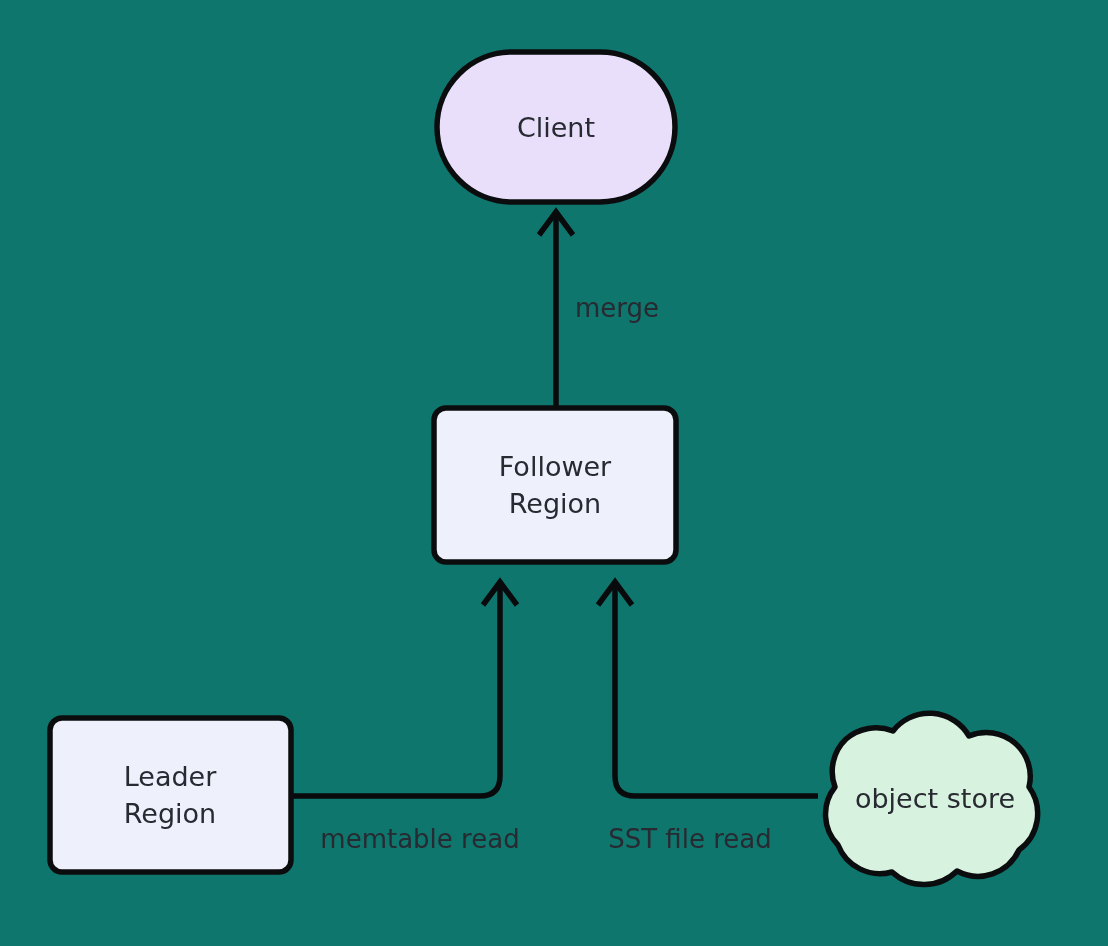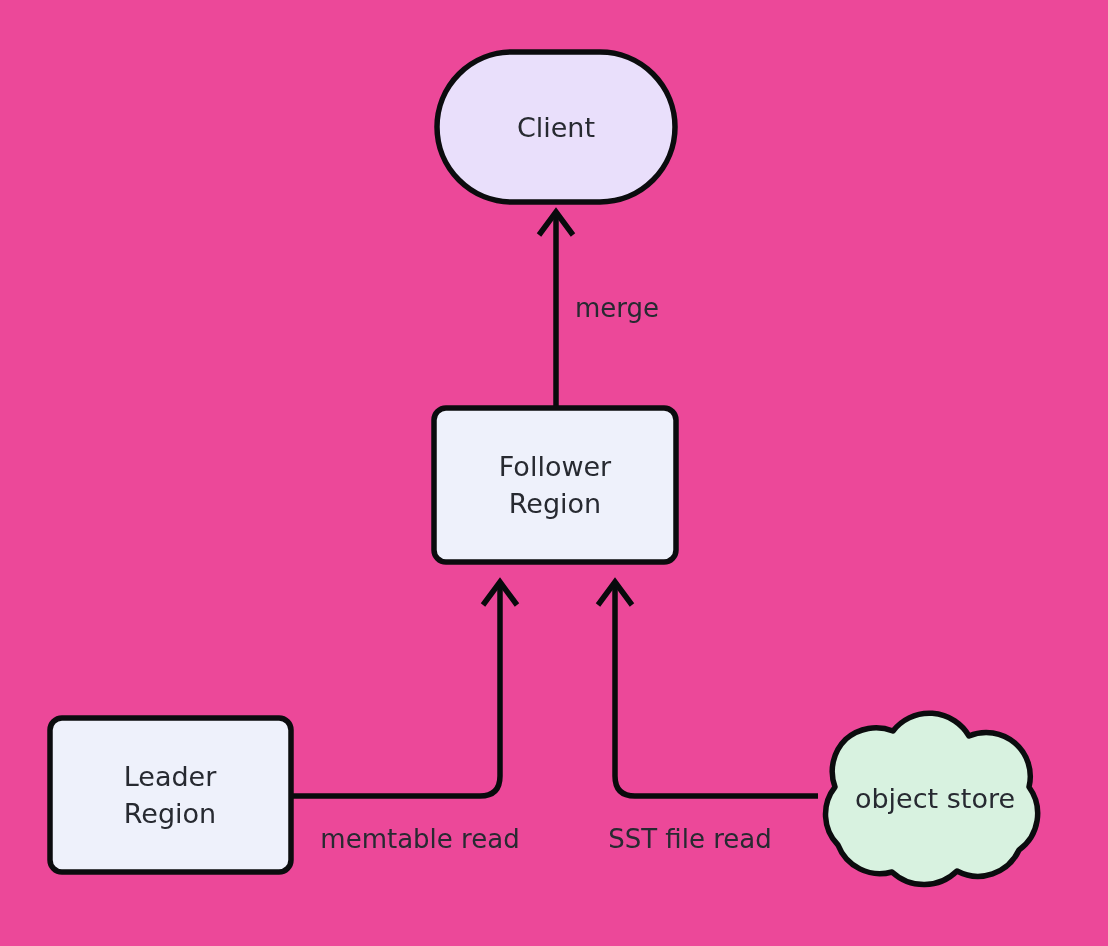--- a/index.html
+++ b/index.html
@@ -10,21 +10,21 @@
   body {
     width: 1108px;
     height: 946px;
     font-family: "DejaVu Sans", "Liberation Sans", sans-serif;
     overflow: hidden;
   }
   #diagram-root {
     position: relative;
     width: 1108px;
     height: 946px;
-    background: #ec4899;
+    background: #0f766e;
   }
   svg#diagram-canvas {
     position: absolute;
     top: 0;
     left: 0;
     width: 1108px;
     height: 946px;
   }
   .node-shape {
     stroke: #0b0c0e;

